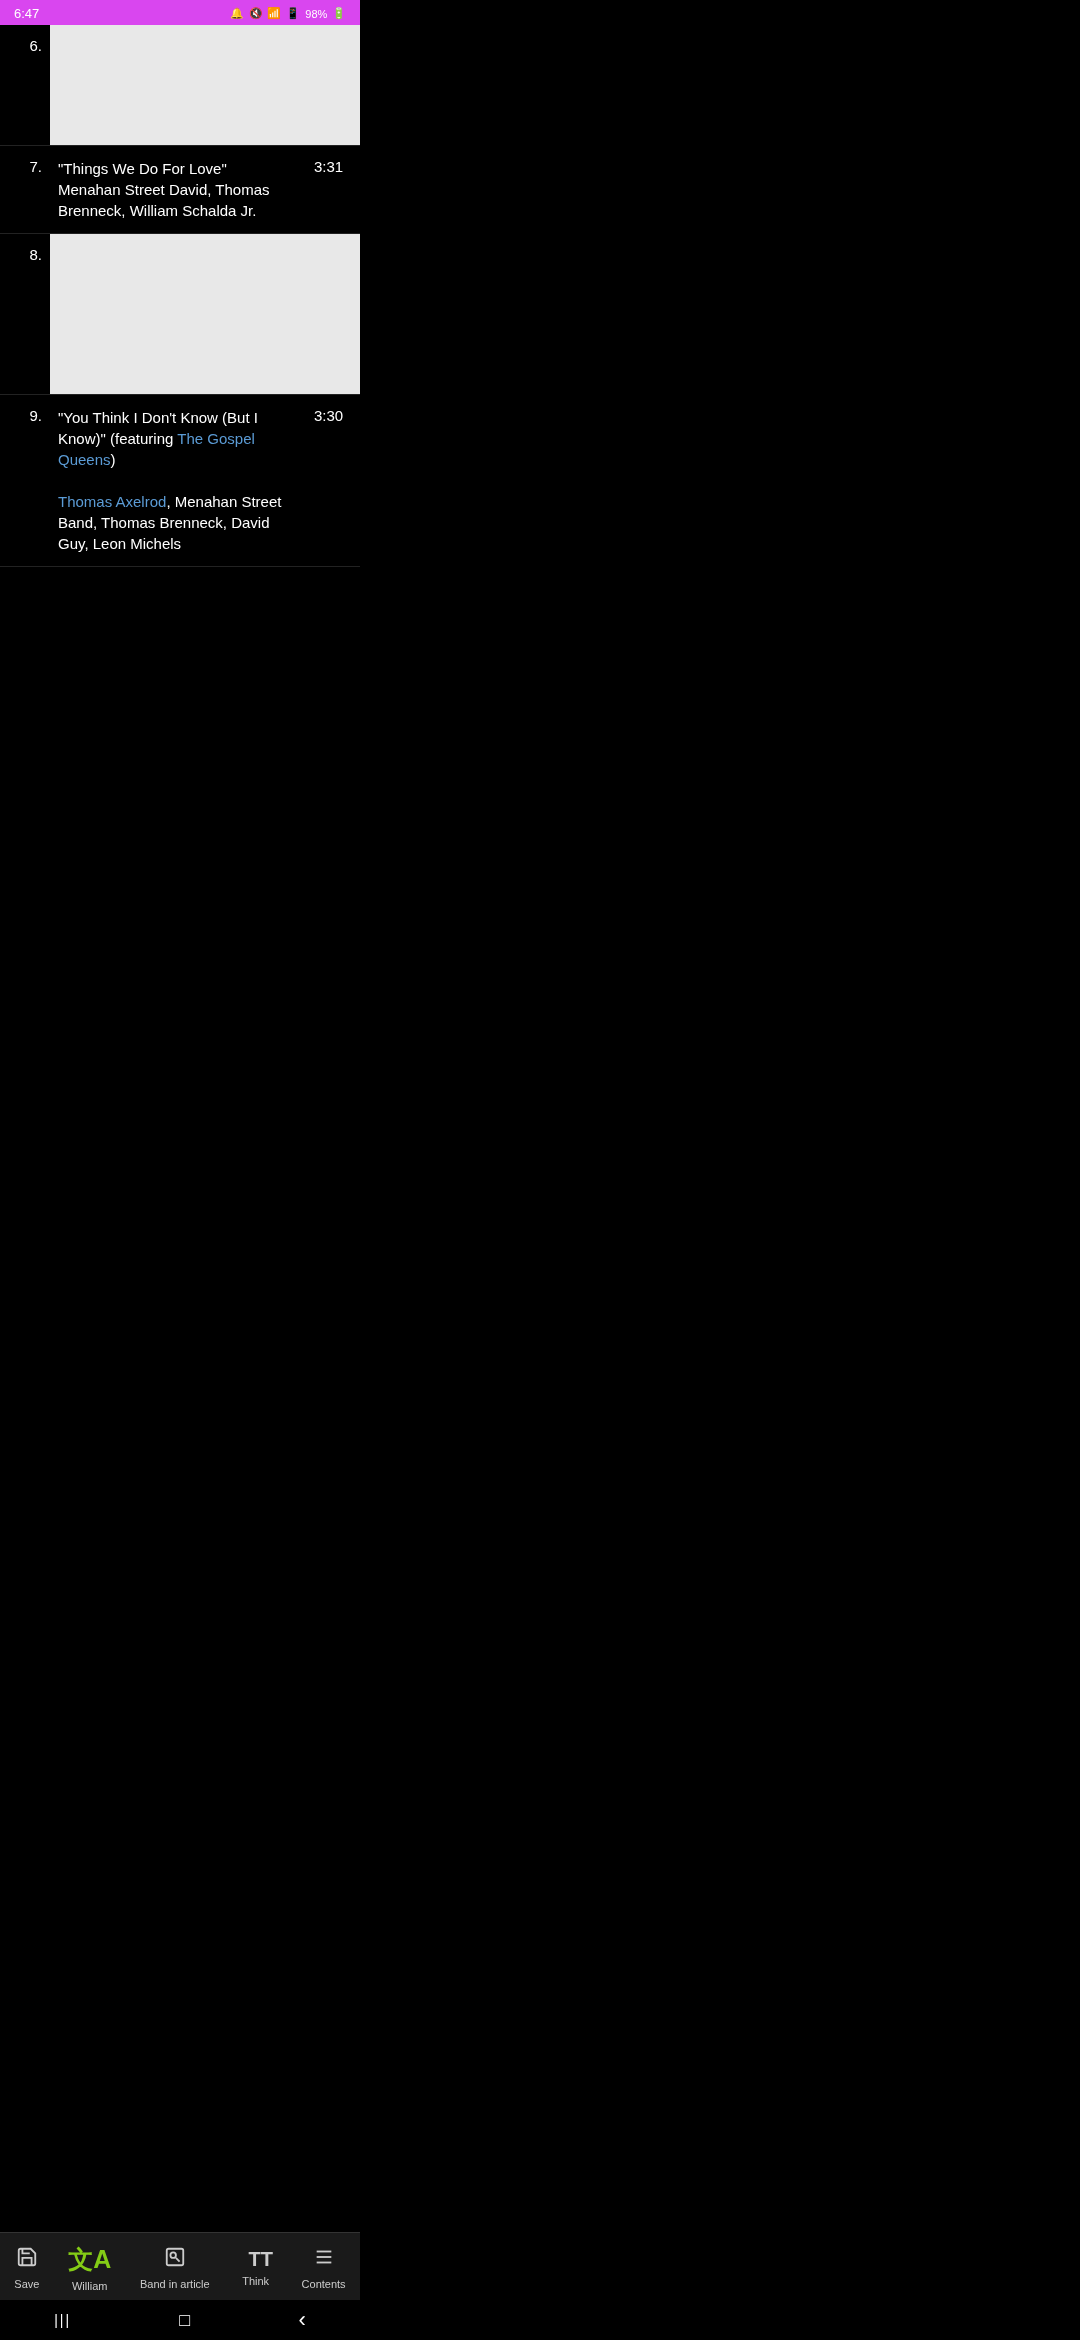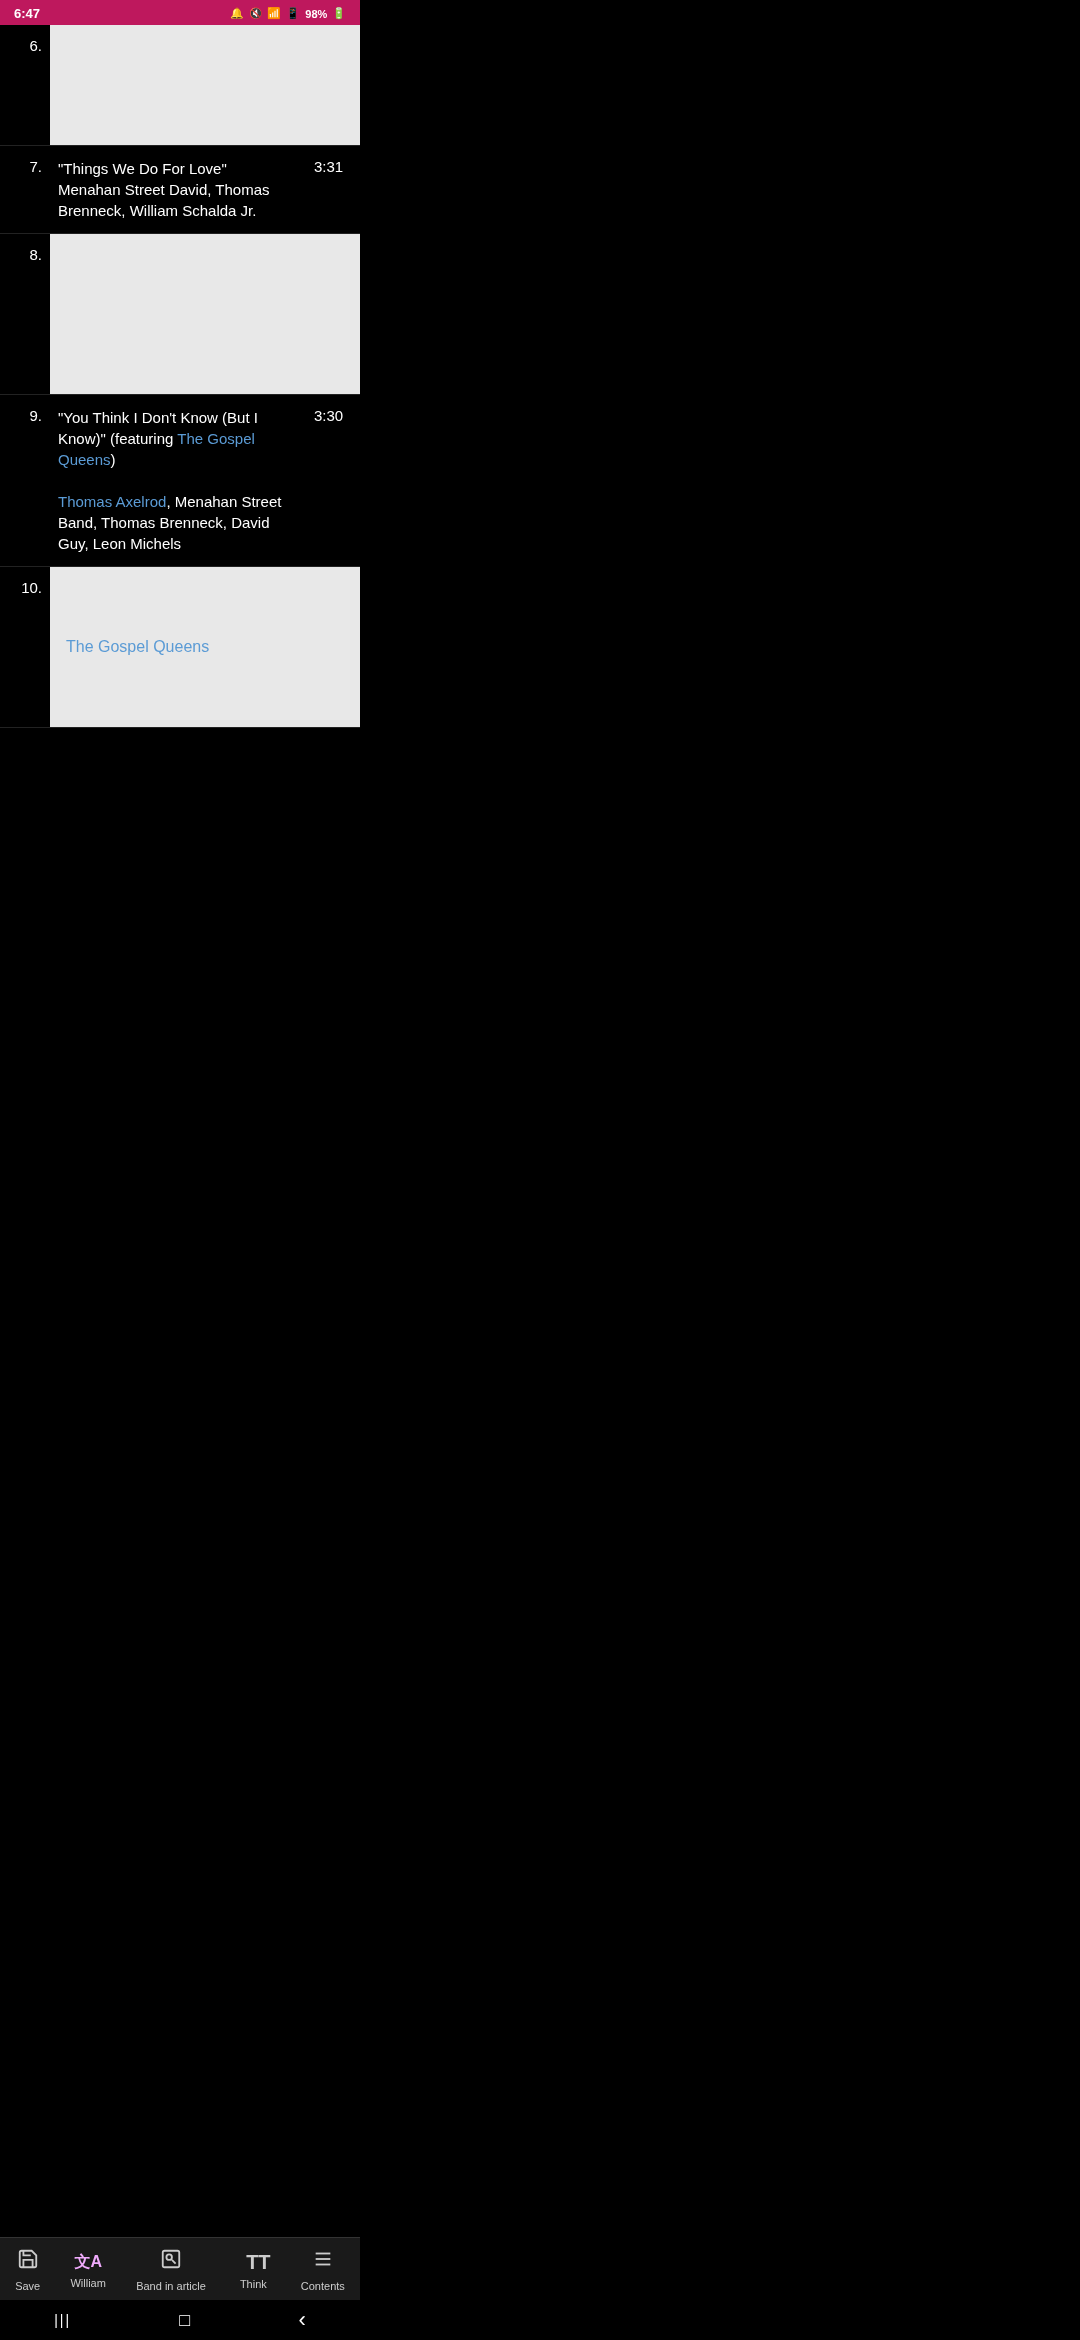--- a/index.html
+++ b/index.html
@@ -14,22 +14,22 @@
       overflow-x: hidden;
     }
 
     
     .status-bar {
       display: flex;
       justify-content: space-between;
       align-items: center;
       padding: 6px 14px 4px;
       font-size: 13px;
-      font-weight: 700;
-      background: #be185d;
+      font-weight: 400;
+      background: #d946ef;
     }
     .status-icons {
       display: flex;
       align-items: center;
       gap: 5px;
       font-size: 11px;
     }
 
     
     .content {
@@ -164,42 +164,36 @@
   <div class="track-row">
     <div class="track-num">9.</div>
     <div class="track-cell">
       <span>"You Think I Don't Know (But I Know)" (featuring </span><span class="link-blue">The Gospel Queens</span><span>)</span>
       <br><br>
       <span class="link-blue">Thomas Axelrod</span><span>, Menahan Street Band, Thomas Brenneck, David Guy, Leon Michels</span>
     </div>
     <div class="track-duration">3:30</div>
   </div>
 
-  <div class="track-row">
-    <div class="track-num">10.</div>
-    <div class="img-cell" style="min-height:160px; display:flex; align-items:center; padding:16px;">
-      <span class="link-blue">The Gospel Queens</span>
-    </div>
-  </div>
 
 </div>
 
 <div class="bottom-nav">
   <div class="nav-item">
     <span class="nav-icon">
       <svg width="22" height="22" viewBox="0 0 24 24" fill="none" stroke="#ccc" stroke-width="2">
         <path d="M19 21H5a2 2 0 0 1-2-2V5a2 2 0 0 1 2-2h11l5 5v11a2 2 0 0 1-2 2z"></path>
         <polyline points="17 21 17 13 7 13 7 21"></polyline>
         <polyline points="7 3 7 8 15 8"></polyline>
       </svg>
     </span>
     <span class="nav-label">Save</span>
   </div>
   <div class="nav-item">
-    <span class="nav-icon" style="font-size:16px; color:#f0abfc; font-weight:bold;">文A</span>
+    <span class="nav-icon" style="font-size:25px; color:#84cc16; font-weight:bold;">文A</span>
     <span class="nav-label">William</span>
   </div>
   <div class="nav-item">
     <span class="nav-icon">
       <svg width="22" height="22" viewBox="0 0 24 24" fill="none" stroke="#ccc" stroke-width="2">
         <rect x="3" y="3" width="18" height="18" rx="2"></rect>
         <circle cx="10" cy="10" r="3"></circle>
         <line x1="13" y1="13" x2="17" y2="17"></line>
       </svg>
     </span>

